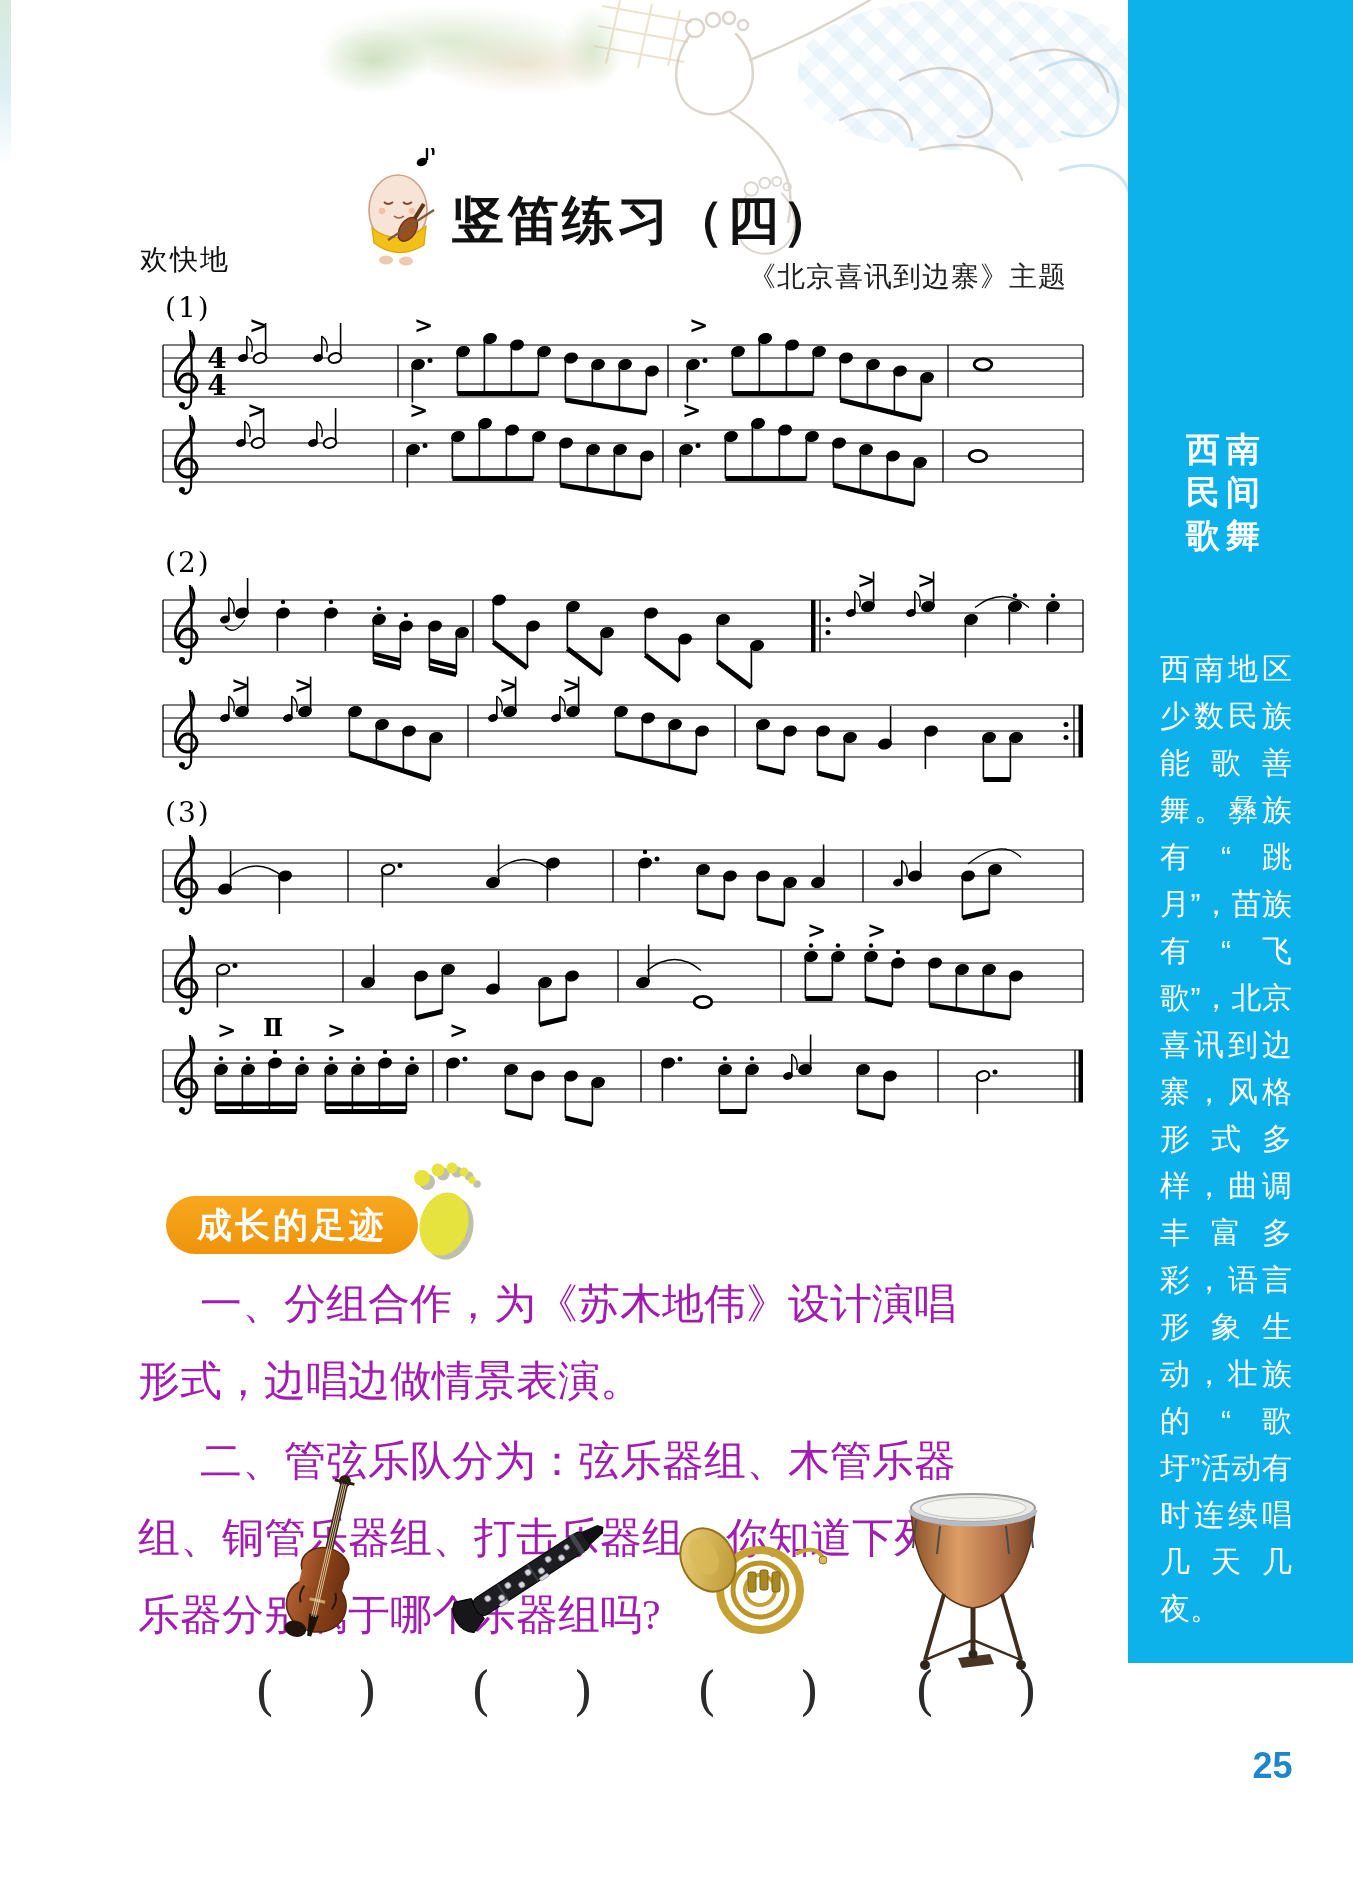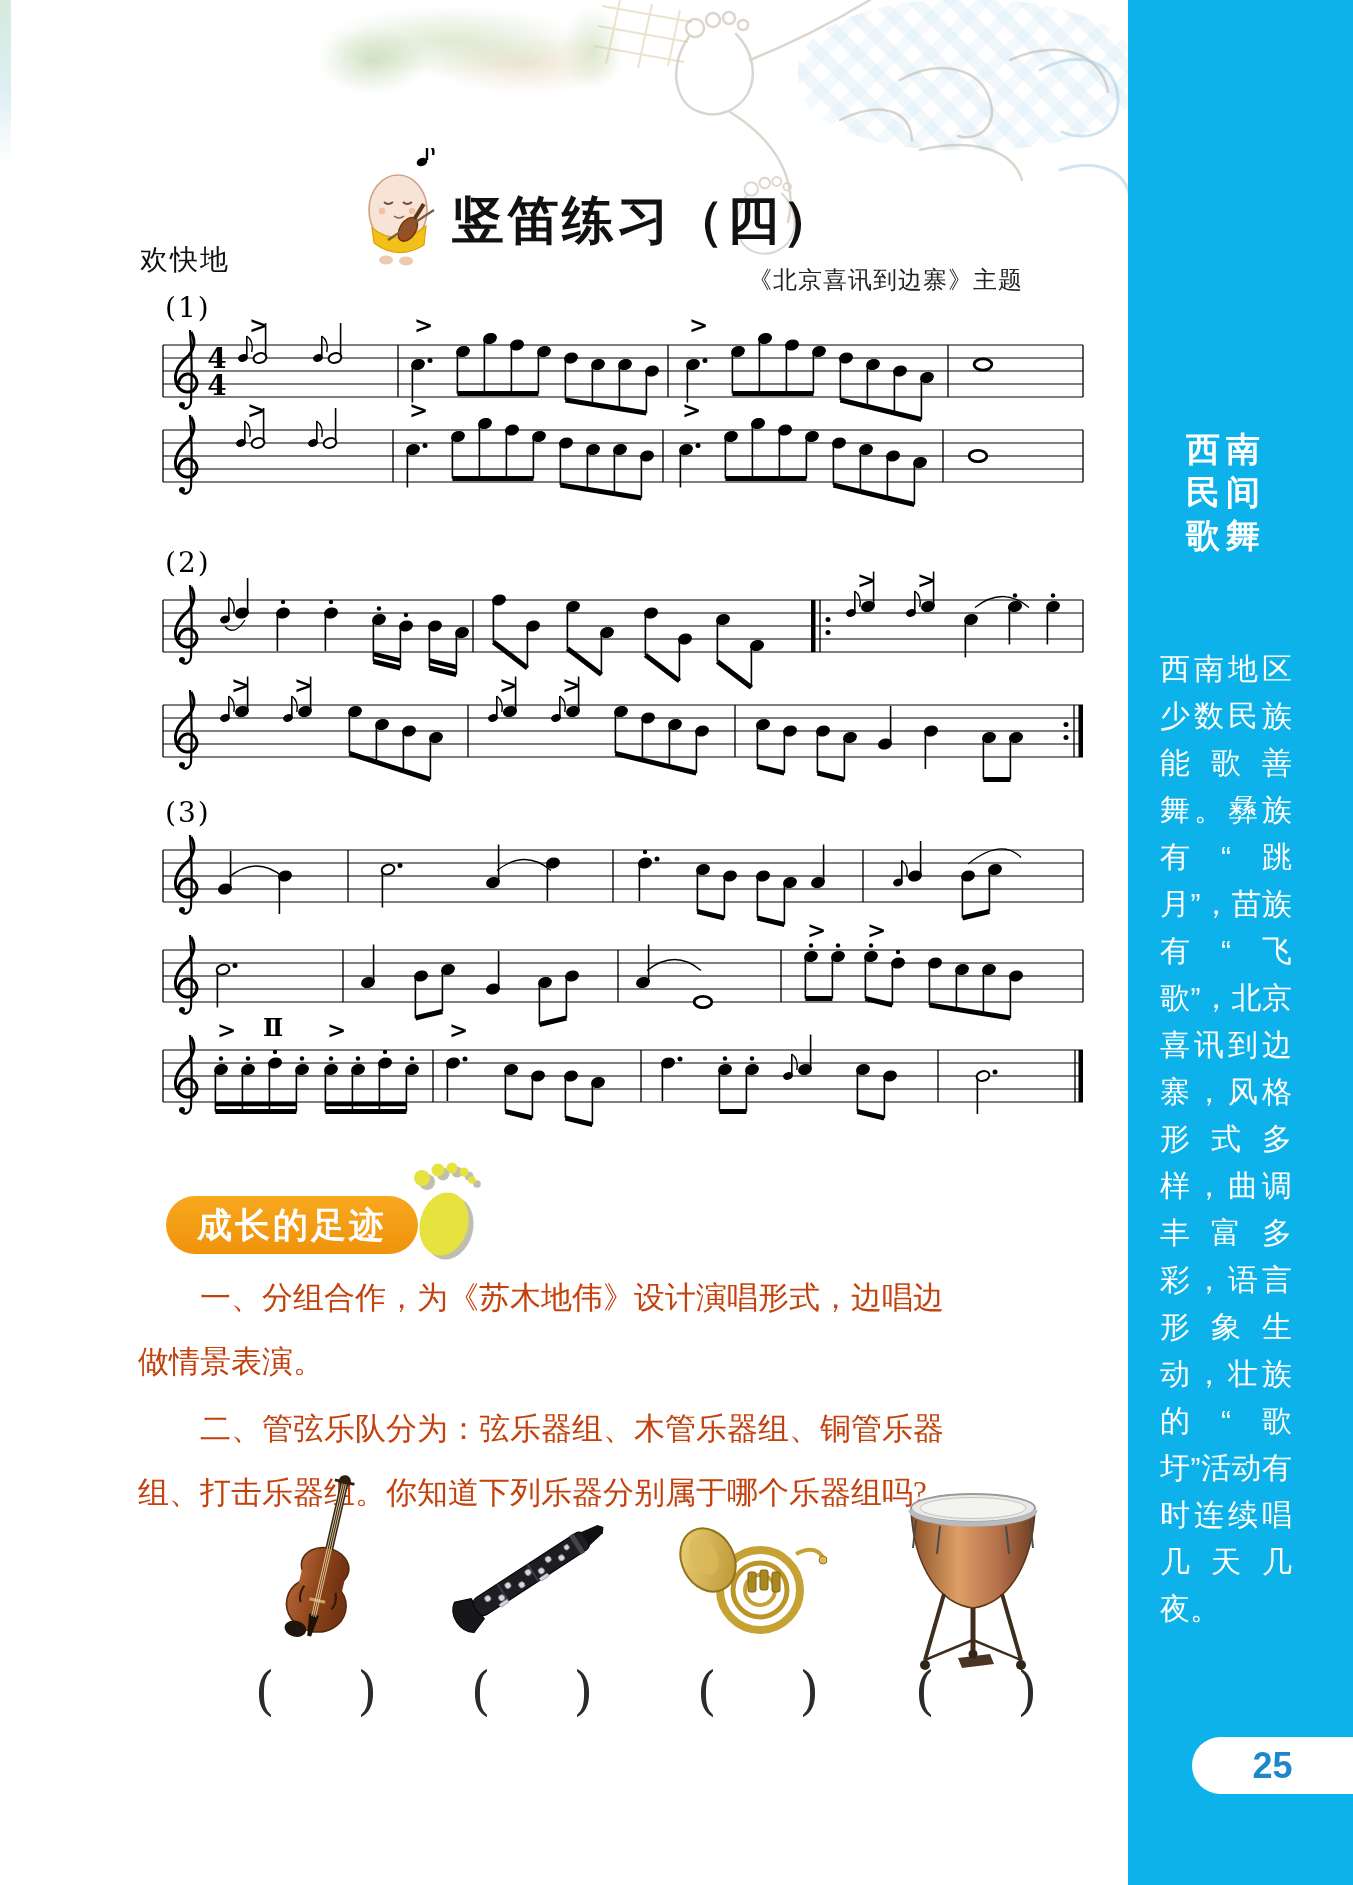--- a/index.html
+++ b/index.html
@@ -15,44 +15,44 @@
     radial-gradient(closest-side at 44% 40%,rgba(168,200,140,.45),rgba(255,255,255,0)),
     radial-gradient(closest-side at 68% 66%,rgba(206,180,128,.4),rgba(255,255,255,0)),
     radial-gradient(closest-side at 90% 48%,rgba(150,190,120,.38),rgba(255,255,255,0));}
   .deco-bluewash{left:798px;top:0;width:340px;height:150px;border-radius:45%;opacity:.55;background:
     repeating-linear-gradient(45deg,rgba(160,205,235,.28) 0 12px,rgba(255,255,255,0) 12px 26px),
     repeating-linear-gradient(-45deg,rgba(160,205,235,.22) 0 12px,rgba(255,255,255,0) 12px 26px);}
 
   
   .tempo{left:140px;top:241px;font-size:28px;letter-spacing:2px;}
   .page-title{left:452px;top:186px;font-size:52px;font-weight:600;letter-spacing:3px;margin:0;}
-  .subtitle{left:748px;top:264px;font-size:24px;letter-spacing:1px;color:#222;}
+  .subtitle{left:748px;top:258px;font-size:28px;letter-spacing:1px;color:#222;}
 
   
   #music-svg{left:158px;top:280px;}
   .tsig{font:700 28px "DejaVu Serif",serif;}
   .exlabel{font:400 28px "DejaVu Serif",serif;letter-spacing:2px;}
   .annot{font:700 24px "DejaVu Serif",serif;}
   .accent{font:700 23px "DejaVu Sans",sans-serif;}
 
   
   .badge{left:166px;top:1196px;width:252px;height:58px;border-radius:32px;
     background:linear-gradient(#f7a81f,#ef930b);display:flex;align-items:center;justify-content:center;}
   .badge span{color:#fff;font:700 35px "Liberation Sans",sans-serif;letter-spacing:3px;}
-  .tasks{left:138px;top:1266px;width:822px;font-size:31px;line-height:64px;color:#c2410c;}
+  .tasks{left:138px;top:1266px;width:822px;font-size:42px;line-height:77px;color:#a21caf;}
   .tasks p{margin:0 0 3px 0;text-indent:62px;}
 
   
   .blank{top:1662px;width:122px;display:flex;justify-content:space-between;
     font-family:"DejaVu Serif",serif;font-size:50px;font-weight:400;color:#2b2b2b;}
   .blank span{transform:scaleY(1.05);}
   .blank.b1{left:255px;} .blank.b2{left:471px;} .blank.b3{left:697px;} .blank.b4{left:915px;}
 
   
-  .sidebar{right:0;top:0;width:225px;height:1885px;background:#0cb2e9;}
+  .sidebar{right:0;top:0;width:225px;height:1663px;background:#0cb2e9;}
   .sb-title{position:absolute;left:58px;top:428px;color:#fff;
     font:700 34px "Liberation Sans",sans-serif;line-height:43px;letter-spacing:6px;}
   .sb-body{position:absolute;left:32px;top:645px;width:132px;color:#fff;
     font:400 30px "Liberation Sans",sans-serif;line-height:47px;
     text-align:justify;text-justify:inter-character;text-align-last:left;}
   .page-pill{position:absolute;left:64px;top:1737px;width:161px;height:57px;background:#fff;
     border-radius:29px 0 0 29px;display:flex;align-items:center;justify-content:center;box-sizing:border-box;}
   .page-pill span{color:#1d87c9;font:700 36px "Liberation Sans",sans-serif;}
 </style>
 </head>

